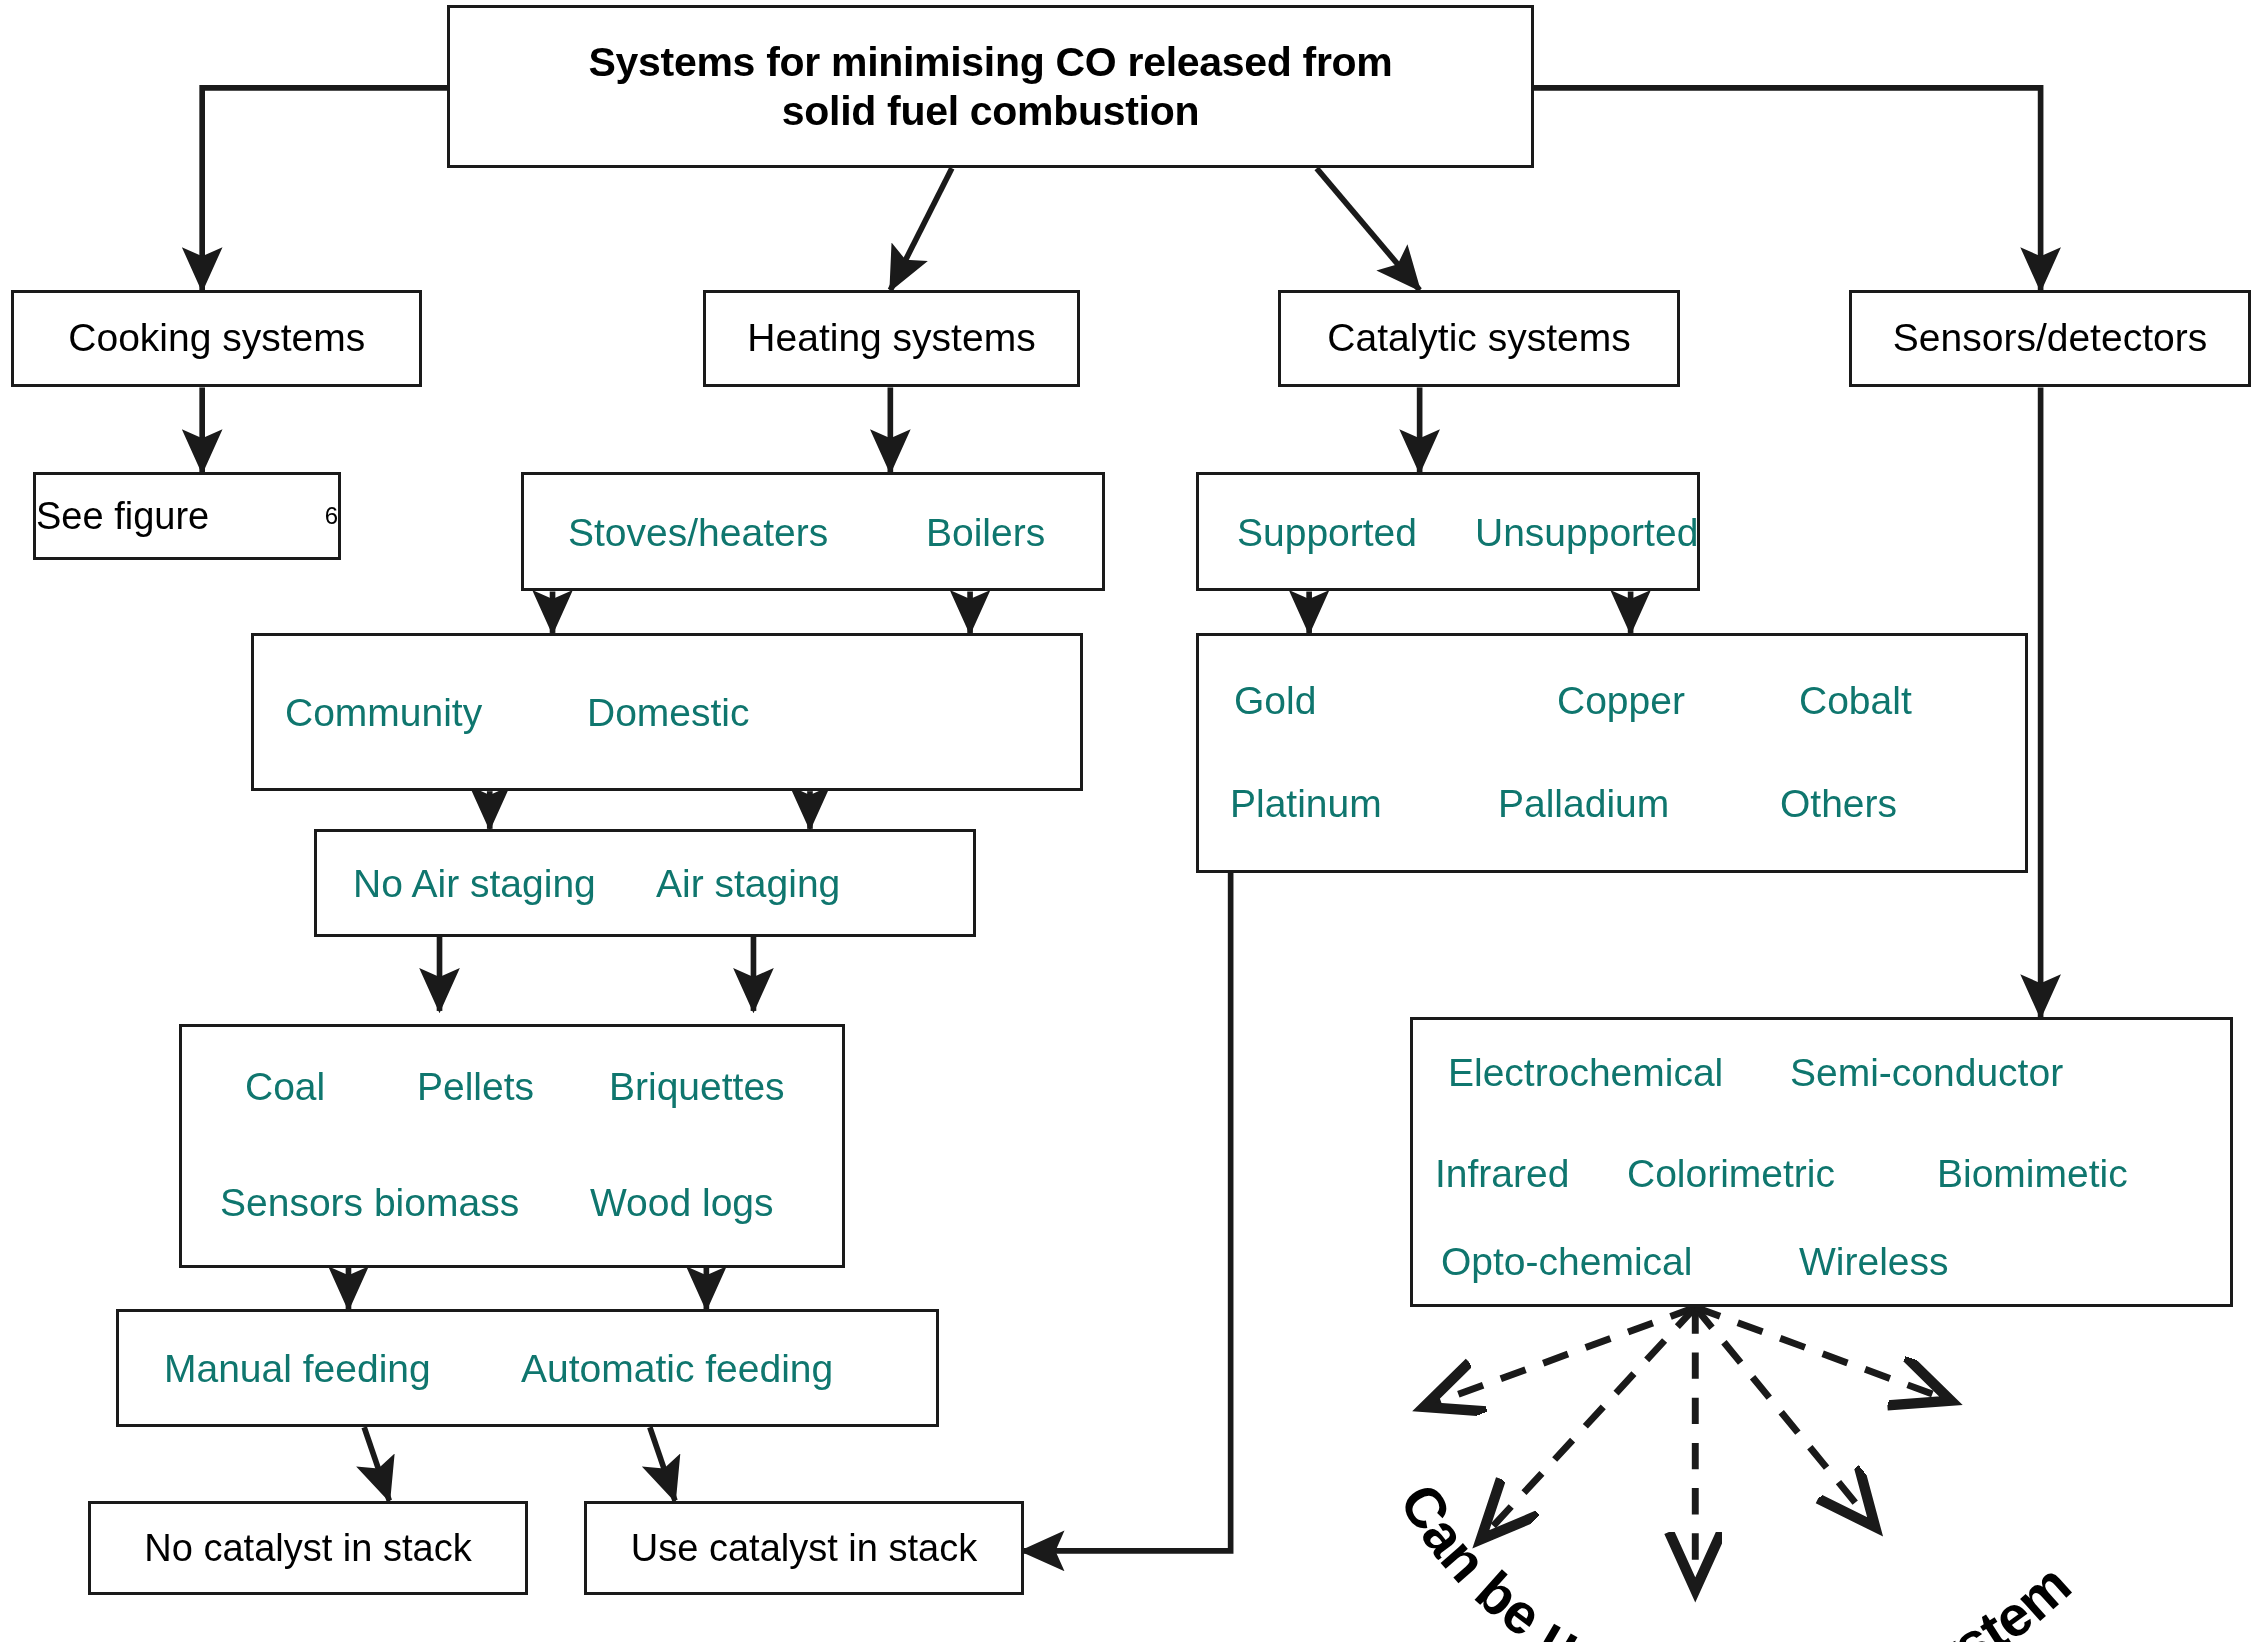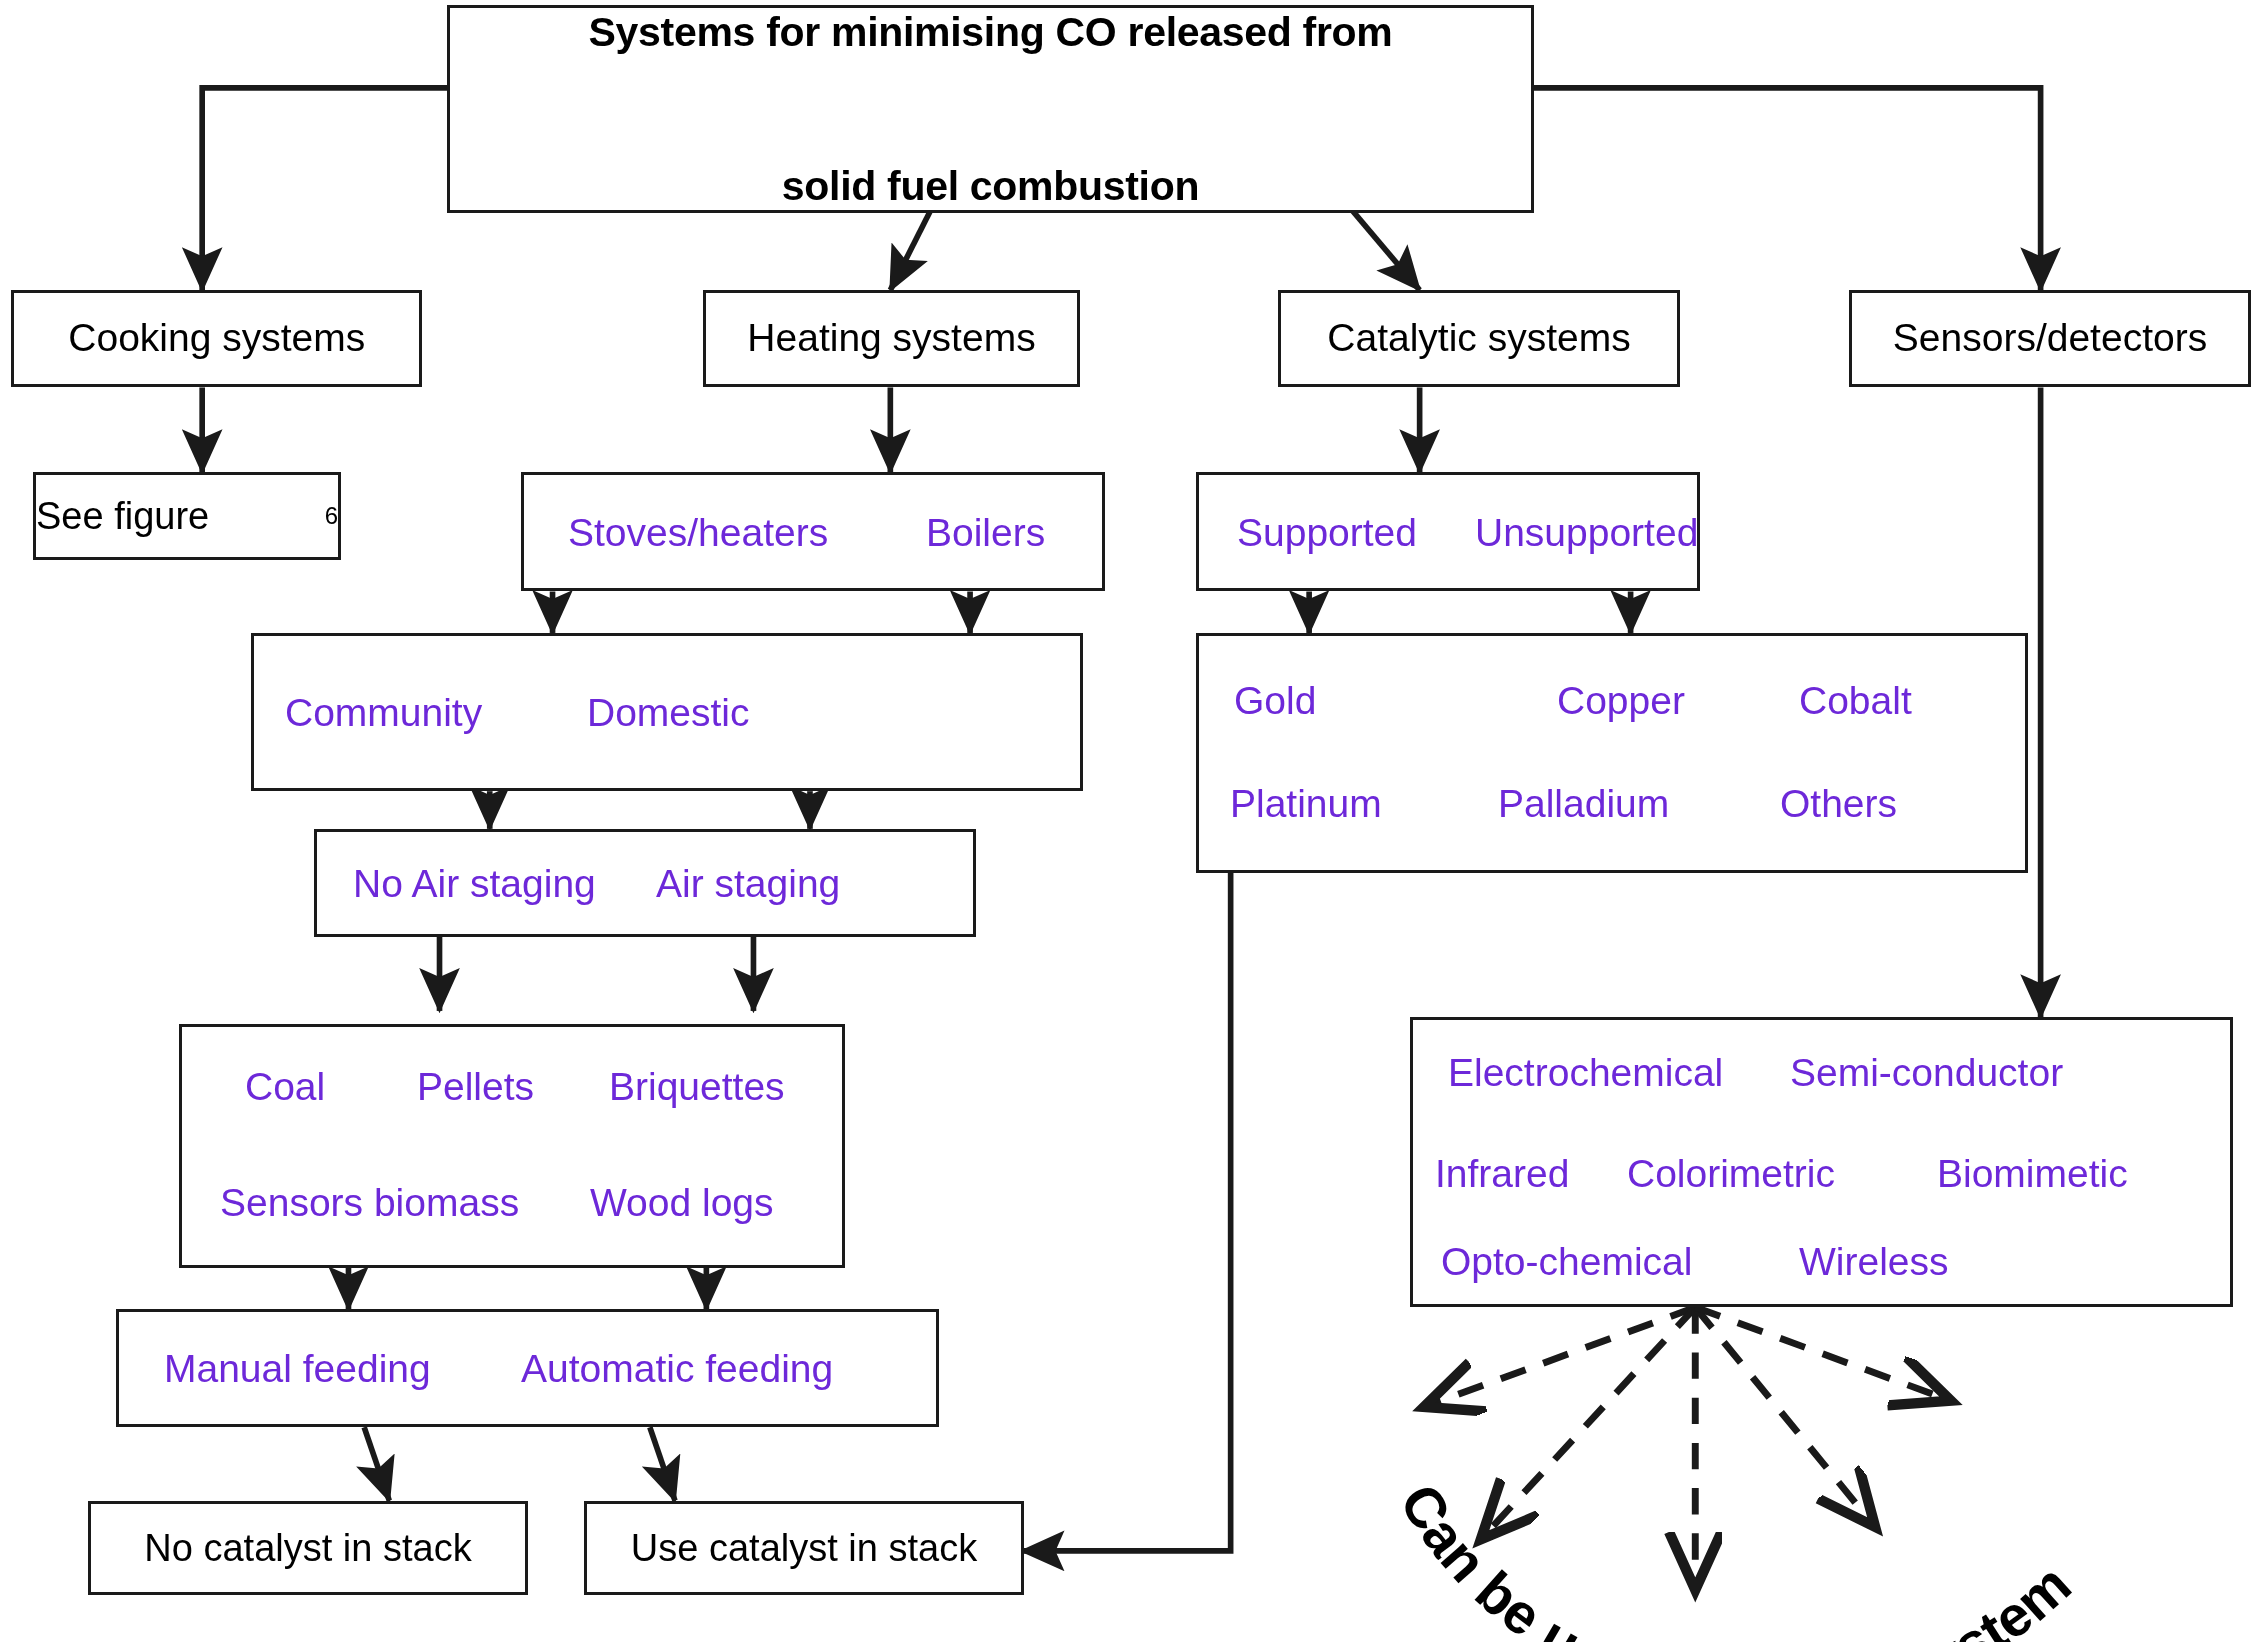--- a/index.html
+++ b/index.html
@@ -58,21 +58,21 @@
     font-size: 38px;
   }
   
   .multi {
     display: block;
   }
   .multi .item {
     position: absolute;
     white-space: nowrap;
     font-size: 39px;
-    color: #6d28d9;
+    color: #0f766e;
   }
   .multi .item.two-line {
     white-space: pre;
     line-height: 1.1;
     text-align: center;
   }
   .figref {
     font-size: 24px;
     vertical-align: 0.35em;
     margin-left: 6.3px;
@@ -151,21 +151,21 @@
 
     <g stroke="#1a1a1a" stroke-width="11" fill="none" stroke-dasharray="42 30" stroke-linecap="butt">
       <path d="M2700,2082 L2270,2240" marker-end="url(#ahd)"></path>
       <path d="M2700,2082 L2360,2450" marker-end="url(#ahd)"></path>
       <path d="M2700,2082 L2700,2530" marker-end="url(#ahd)"></path>
       <path d="M2700,2082 L2985,2430" marker-end="url(#ahd)"></path>
       <path d="M2700,2082 L3105,2230" marker-end="url(#ahd)"></path>
     </g>
   </svg>
 
-  <div class="node title-node" style="left:447px; top:5px; width:1087px; height:208px;justify-content:space-between;">
+  <div class="node title-node" style="left:447px; top:5px; width:1087px; height:163px;">
     <span class="lbl">Systems for minimising CO released from</span>
     <span class="lbl">solid fuel combustion</span>
   </div>
 
   <div class="node simple" style="left:11.3px; top:290px; width:411px; height:97px;">
     <span class="lbl">Cooking systems</span>
   </div>
 
   <div class="node simple" style="left:703px; top:290px; width:377px; height:97px;">
     <span class="lbl">Heating systems</span>

